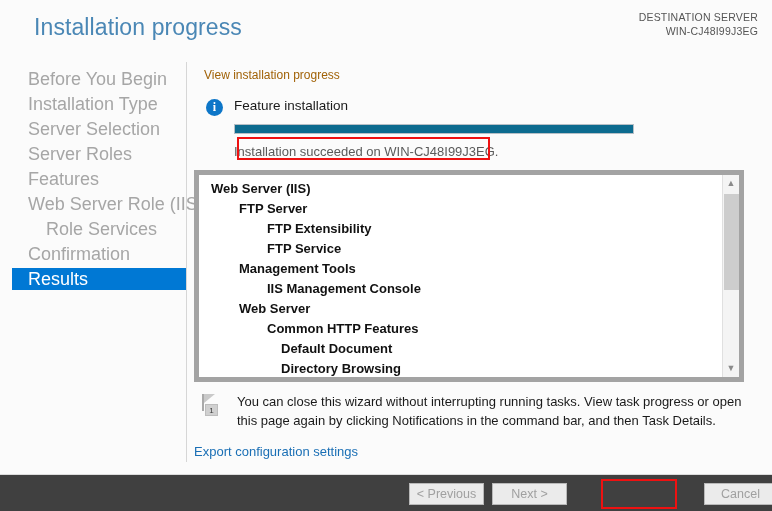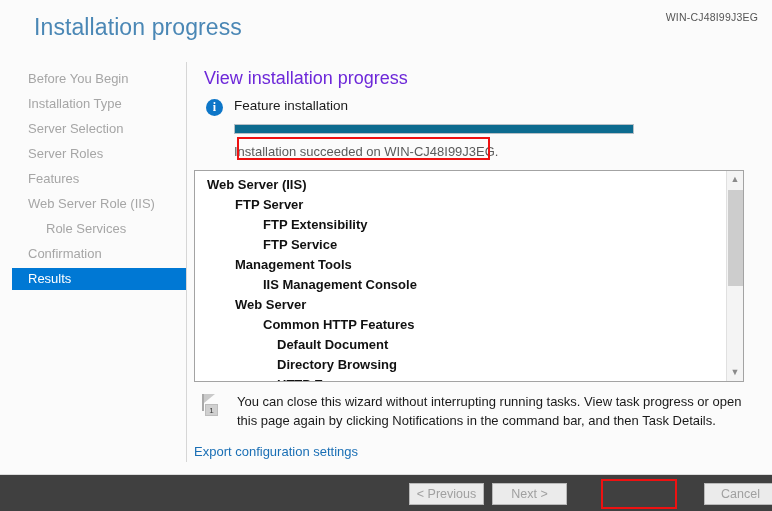--- a/index.html
+++ b/index.html
@@ -63,21 +63,21 @@
     height: 400px;
     border-right: 1px solid #d6d6d6;
     box-sizing: border-box;
   }
   .side-item {
     position: absolute;
     left: 12px;
     width: 174px;
     height: 22px;
     line-height: 22px;
-    font-size: 13px;
+    font-size: 18px;
     color: #a6a6a6;
     padding-left: 16px;
     box-sizing: border-box;
     white-space: nowrap;
     cursor: default;
   }
   .side-item.indent {
     padding-left: 34px;
   }
   .side-item.selected {
@@ -90,22 +90,22 @@
     position: absolute;
     left: 187px;
     top: 62px;
     width: 585px;
     height: 400px;
   }
   #view-progress-label {
     position: absolute;
     left: 17px;
     top: 6px;
-    font-size: 18px;
-    color: #6d28d9;
+    font-size: 12px;
+    color: #a16207;
     white-space: nowrap;
   }
 
   
   #info-row {
     position: absolute;
     left: 19px;
     top: 36px;
     height: 20px;
   }
@@ -175,21 +175,21 @@
     line-height: 19px;
   }
 
   
   #tree-panel {
     position: absolute;
     left: 7px;
     top: 108px;
     width: 550px;
     height: 212px;
-    border: 1px solid #a3a3a3;
+    border: 5px solid #a3a3a3;
     background: #ffffff;
     box-sizing: border-box;
     overflow: hidden;
   }
   #tree-list {
     position: absolute;
     left: 0; top: 4px;
     width: 530px;
   }
   .tree-item {
@@ -346,20 +346,21 @@
     box-sizing: border-box;
     pointer-events: none;
   }
 </style>
 </head>
 <body>
 
 <div id="header">
   <div id="page-title">Installation progress</div>
   <div id="dest-server-block">
+    <span id="dest-server-label">DESTINATION SERVER</span>
     <span id="dest-server-name">WIN-CJ48I99J3EG</span>
   </div>
 </div>
 
 <div id="sidebar">
     <div class="side-item" style="top: 6px;"><span>Before You Begin</span></div>
     <div class="side-item" style="top: 31px;"><span>Installation Type</span></div>
     <div class="side-item" style="top: 56px;"><span>Server Selection</span></div>
     <div class="side-item" style="top: 81px;"><span>Server Roles</span></div>
     <div class="side-item" style="top: 106px;"><span>Features</span></div>

